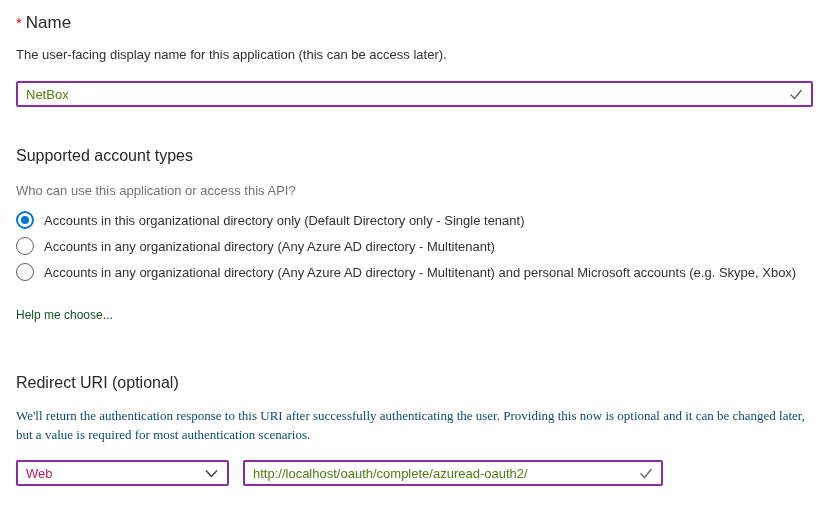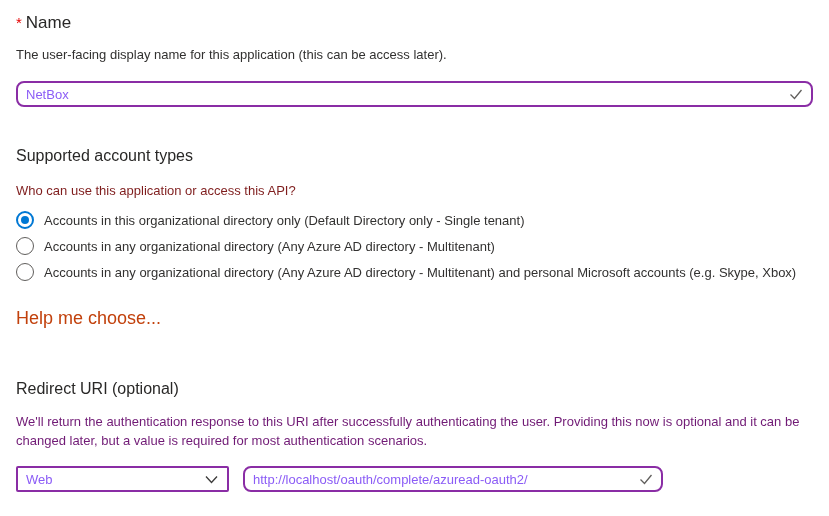--- a/index.html
+++ b/index.html
@@ -27,44 +27,44 @@
     color: #323130;
   }
 
   .input-wrap { position: relative; margin-top: 17px; }
   .input-wrap.full { width: 797px; }
 
   .text-input {
     width: 100%;
     height: 26px;
     border: 2px solid #8a2da5;
-    border-radius: 8px;
+    border-radius: 2px;
     padding: 0 30px 0 8px;
     font-family: "Liberation Sans", sans-serif;
     font-size: 13px;
-    color: #8b5cf6;
+    color: #4d7c0f;
     outline: none;
     background: #fff;
   }
   .check-icon {
     position: absolute;
     right: 9px;
     top: 50%;
     transform: translateY(-50%);
     pointer-events: none;
   }
 
   .section { margin-top: 38px; }
   .section-title {
     font-size: 16px;
     font-weight: 400;
     color: #292827;
     line-height: 21px;
   }
-  .question { margin-top: 17px; font-size: 13px; color: #7f1d1d; }
+  .question { margin-top: 17px; font-size: 13px; color: #737373; }
 
   .radio-group { margin-top: 9px; }
   .radio-row {
     display: flex;
     align-items: center;
     height: 26px;
     cursor: pointer;
   }
   .radio {
     width: 18px; height: 18px;
@@ -83,48 +83,49 @@
     width: 8px; height: 8px;
     border-radius: 50%;
     background: #0078d4;
     transform: translate(-50%, -50%);
   }
   .radio-label { font-size: 13px; color: #323130; white-space: nowrap; }
 
   .help-link {
     display: inline-block;
     margin-top: 23px;
-    font-size: 18px;
-    color: #c2410c;
+    font-size: 12px;
+    color: #14532d;
     text-decoration: none;
     cursor: pointer;
   }
 
   .section.redirect { margin-top: 49px; }
   .redirect-desc {
     margin-top: 13px;
     font-size: 13px;
     line-height: 19px;
-    color: #701a75;
+    color: #0c4a6e;
     width: 797px;
+    font-family: Liberation Serif, serif;
   }
 
   .uri-row { margin-top: 16px; display: flex; gap: 14px; }
   .select-box {
     width: 213px;
     height: 26px;
     border: 2px solid #8a2da5;
     border-radius: 2px;
     background: #fff;
     display: flex;
     align-items: center;
     justify-content: space-between;
     padding: 0 9px 0 8px;
     font-size: 13px;
-    color: #8b5cf6;
+    color: #be185d;
     cursor: pointer;
   }
   .uri-wrap { position: relative; width: 420px; margin-top: 0; }
 </style>
 </head>
 <body>
 
 <div class="page">
 
   <section>

